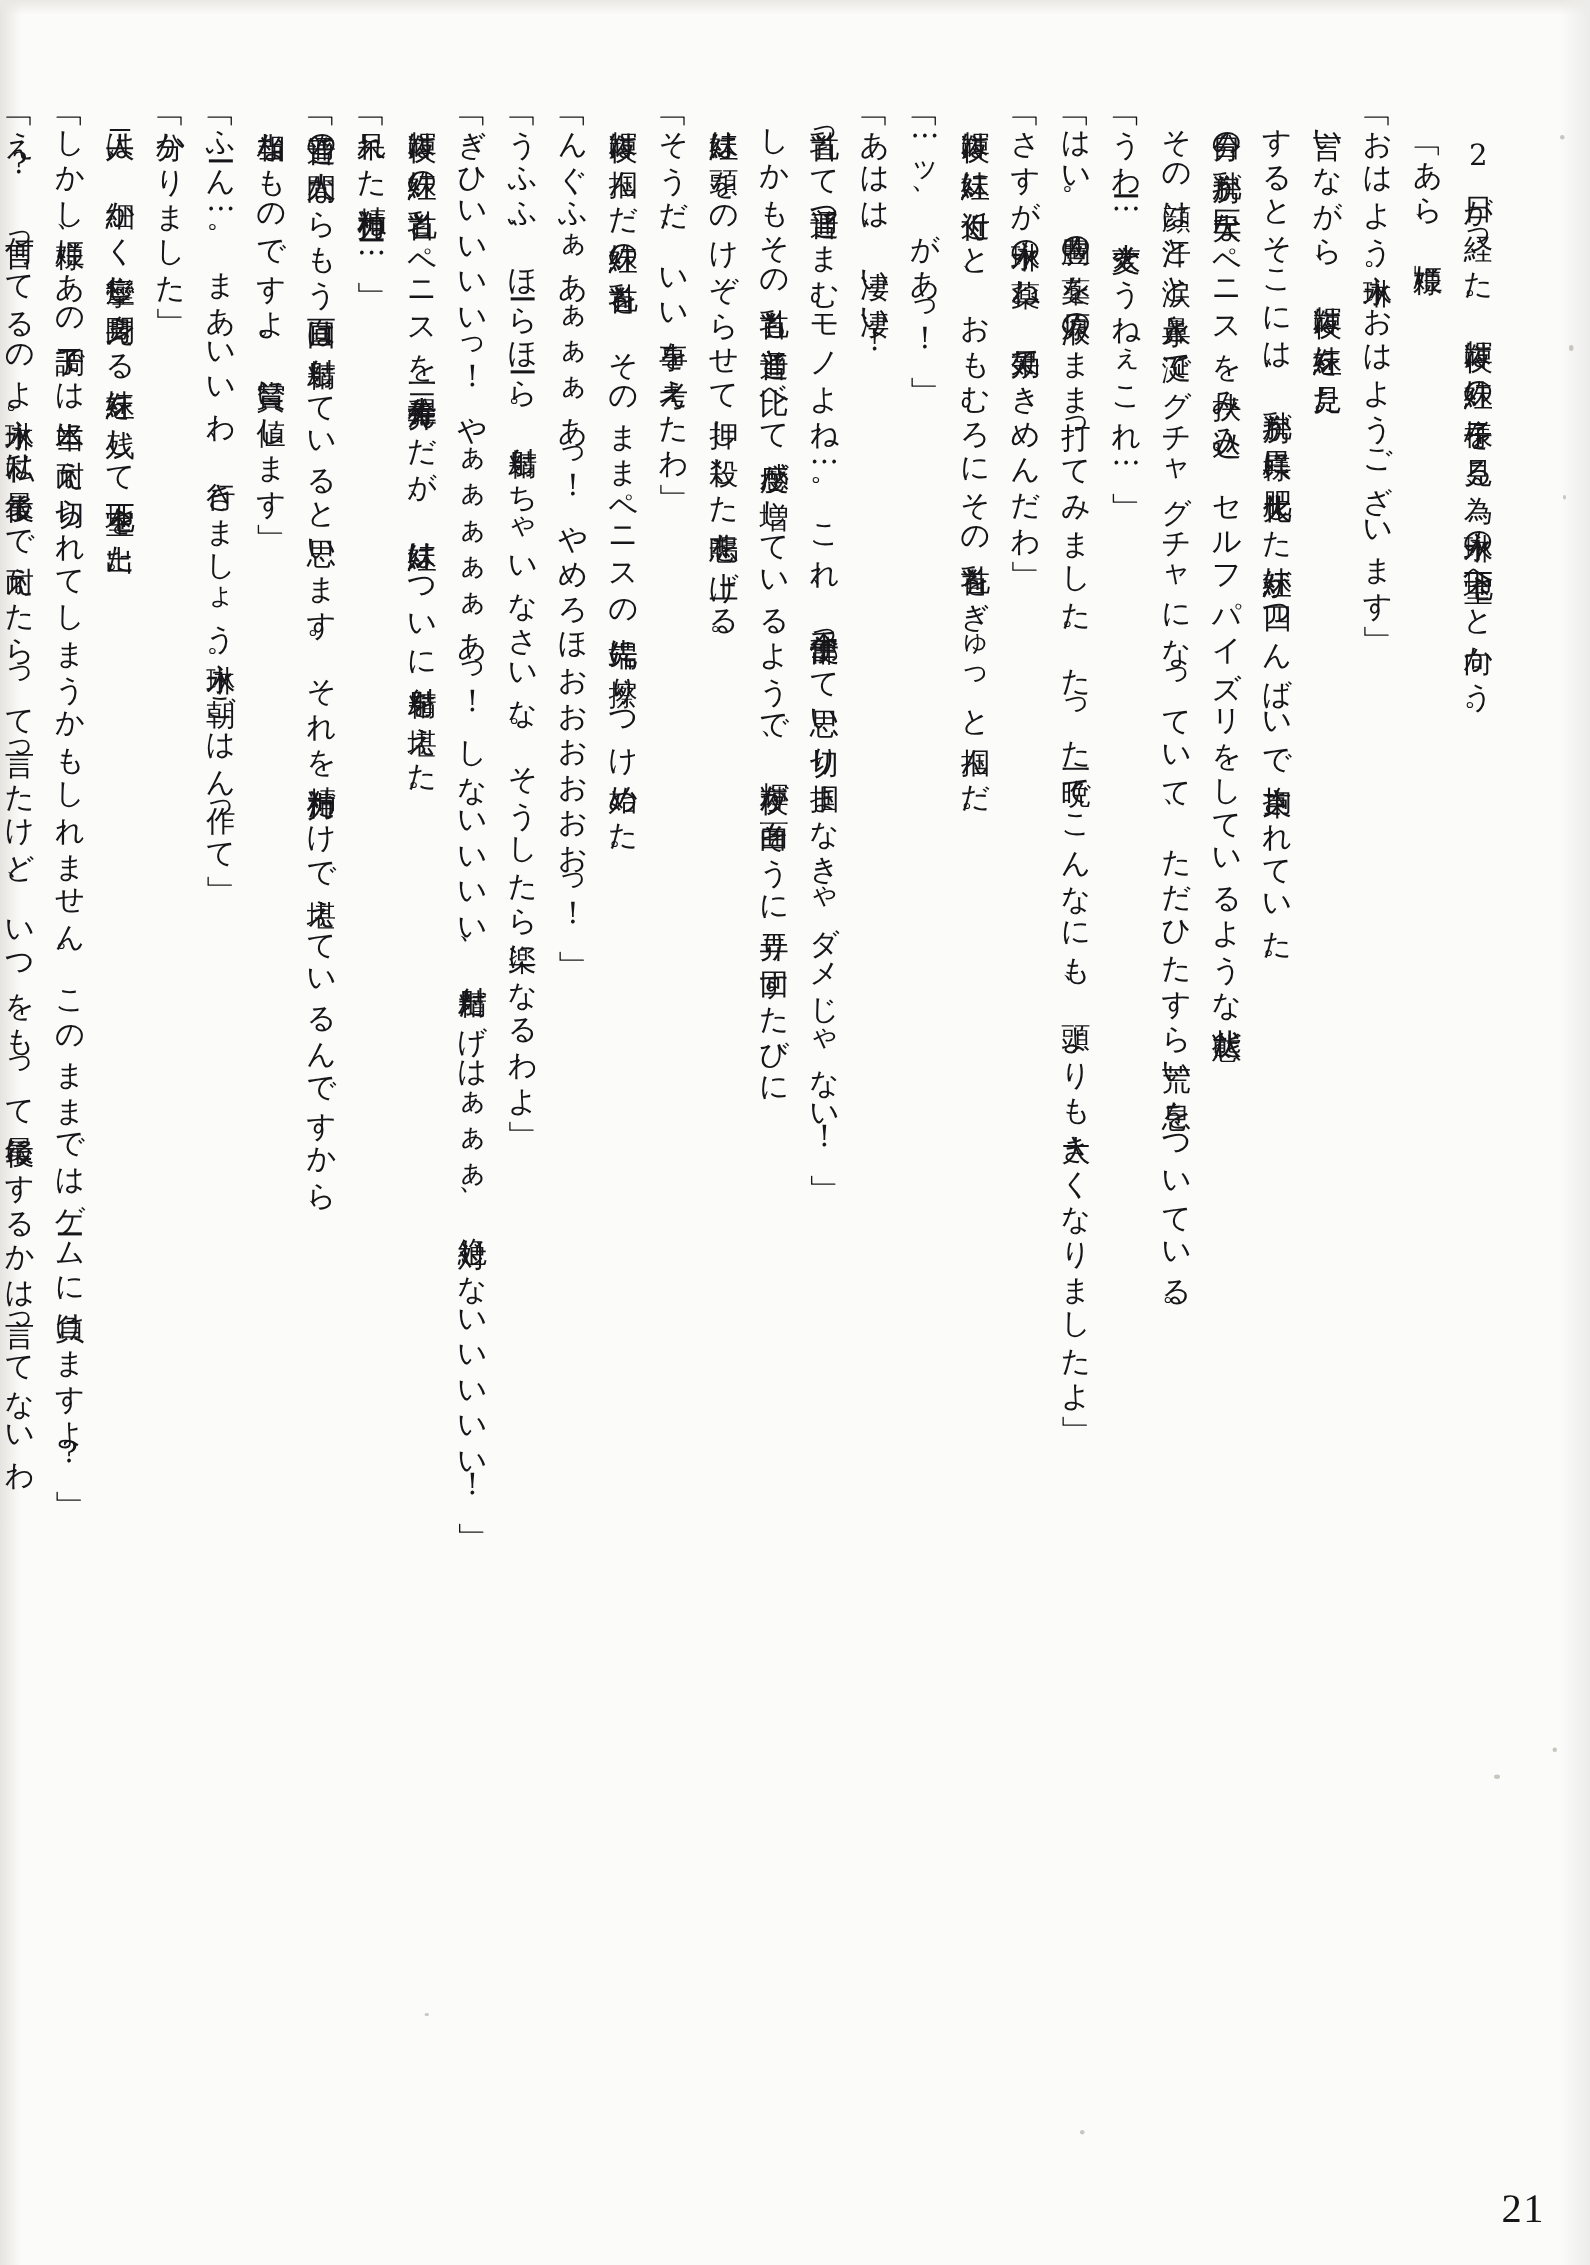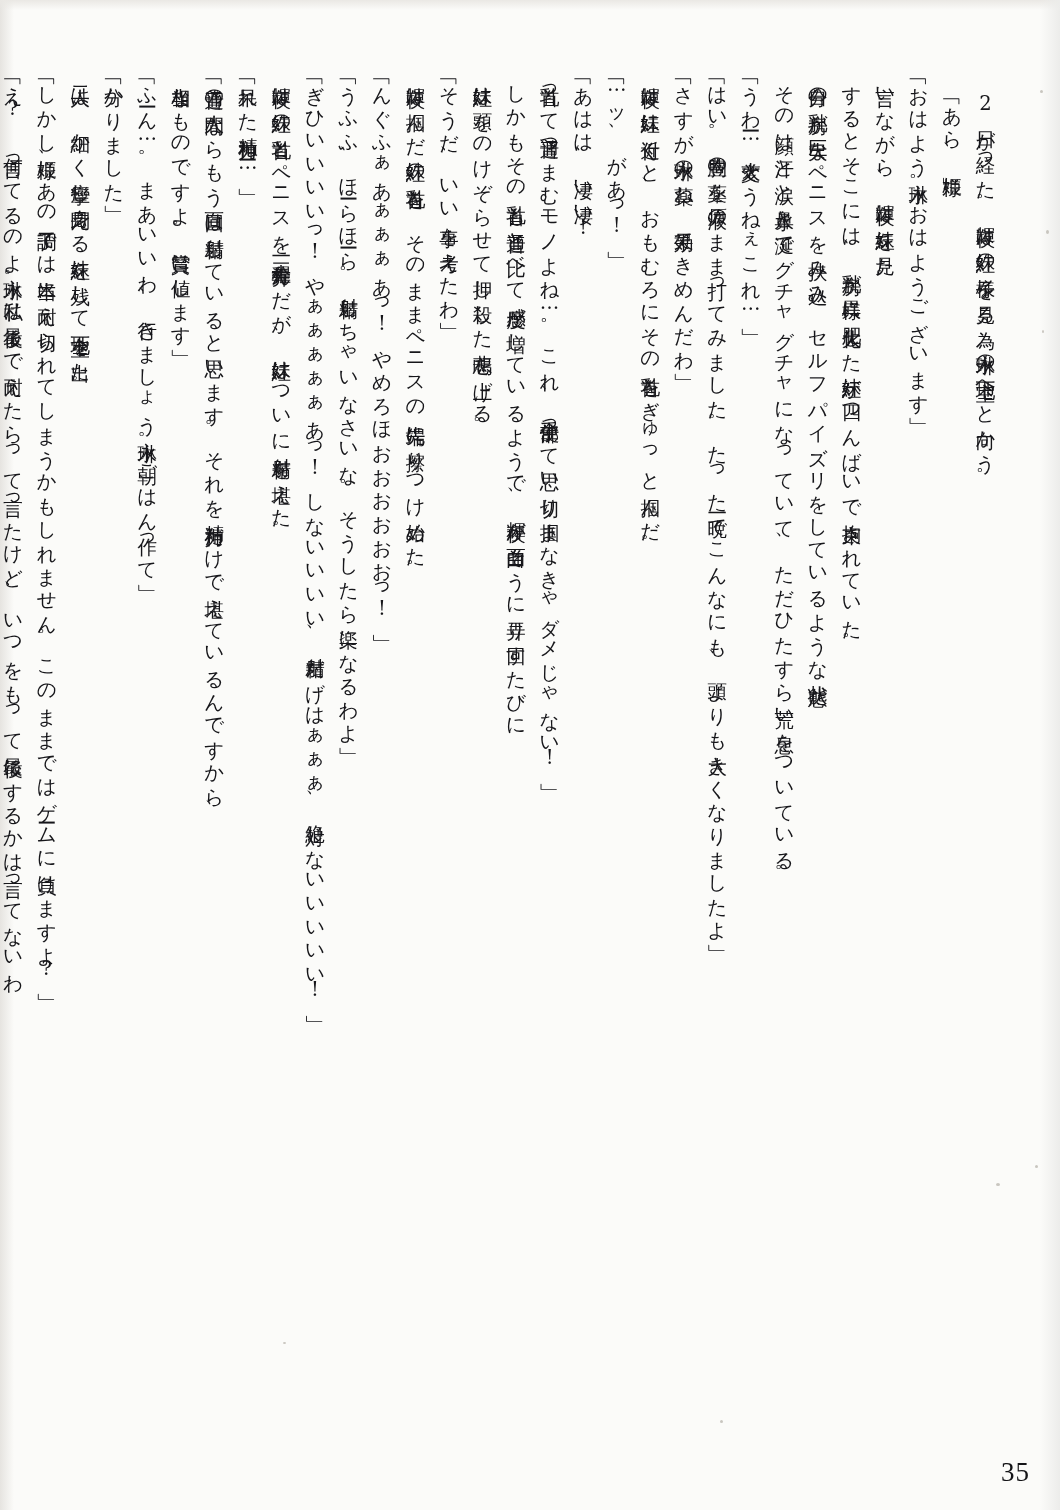--- a/index.html
+++ b/index.html
@@ -120,15 +120,15 @@
       <p>「呆れた精神力ねー…」</p>
       <p>「普通の人間ならもう百回は射精していると思います。それを精神力だけで堪えているんですから、</p>
       <p>相当なものですよ。賞賛に値します」</p>
       <p>「ふーん…。まあいいわ、行きましょう永琳。朝ごはん作って」</p>
       <p>「分かりました」</p>
       <p>二人は、細かく痙攣し身悶える妹紅を残して地下室を出た。</p>
       <p>「しかし姫様、あの調子では本当に耐え切られてしまうかもしれません。このままではゲームに負けますよ?」</p>
       <p>「え?　何言ってるのよ永琳。私は最後まで耐えたらって言ったけど、いつをもって最後にするかは言ってないわ</p>
     </div>
 
-  <div class="page-number">35</div>
+  <div class="page-number">21</div>
 
 </div>
 
 </body></html>

